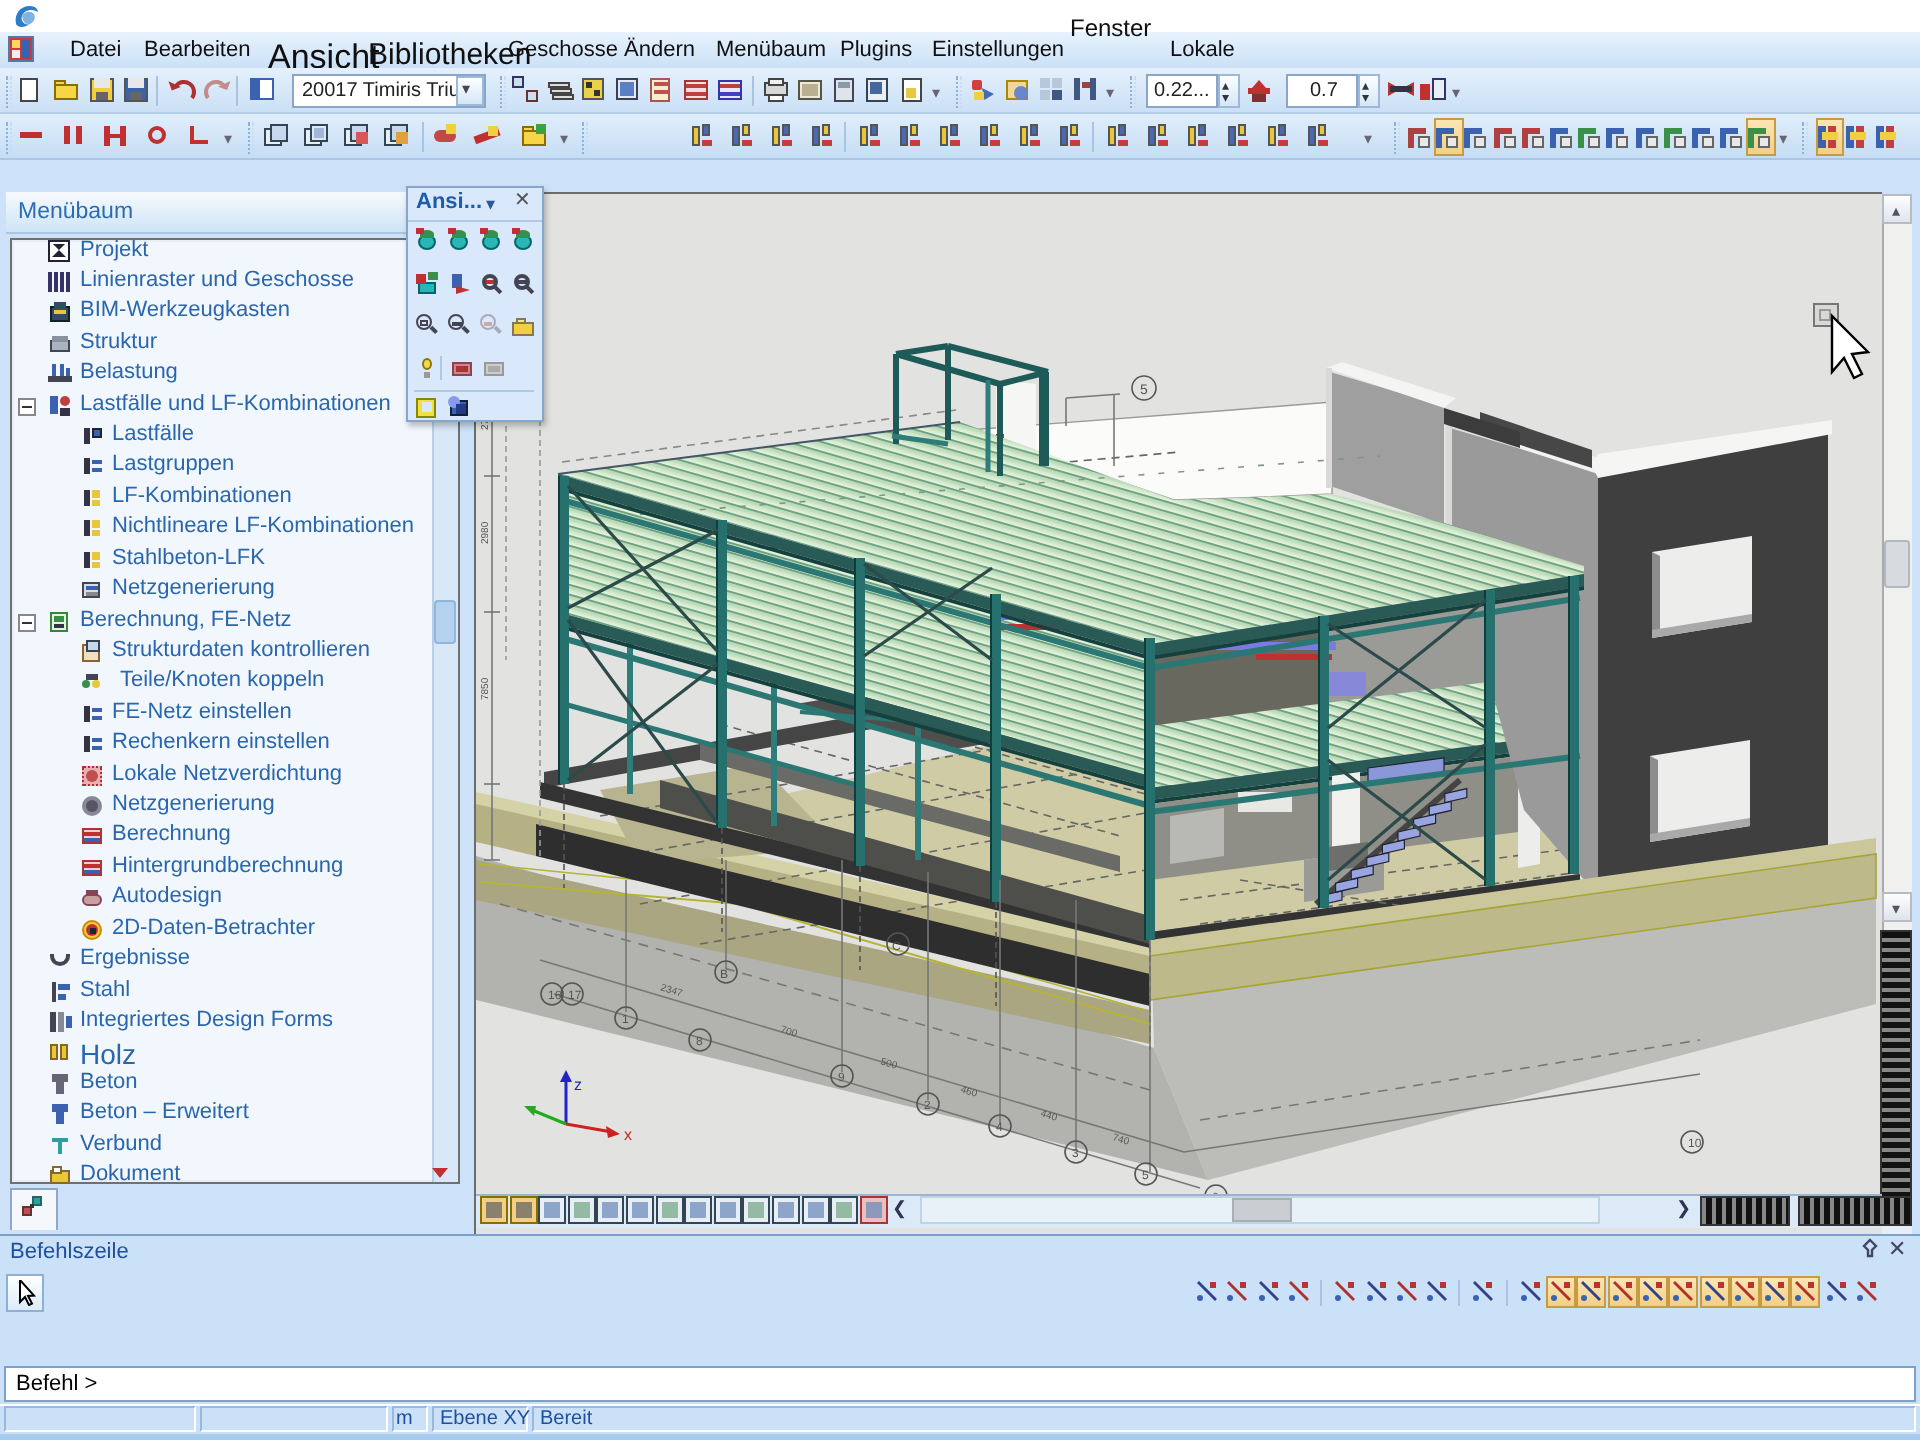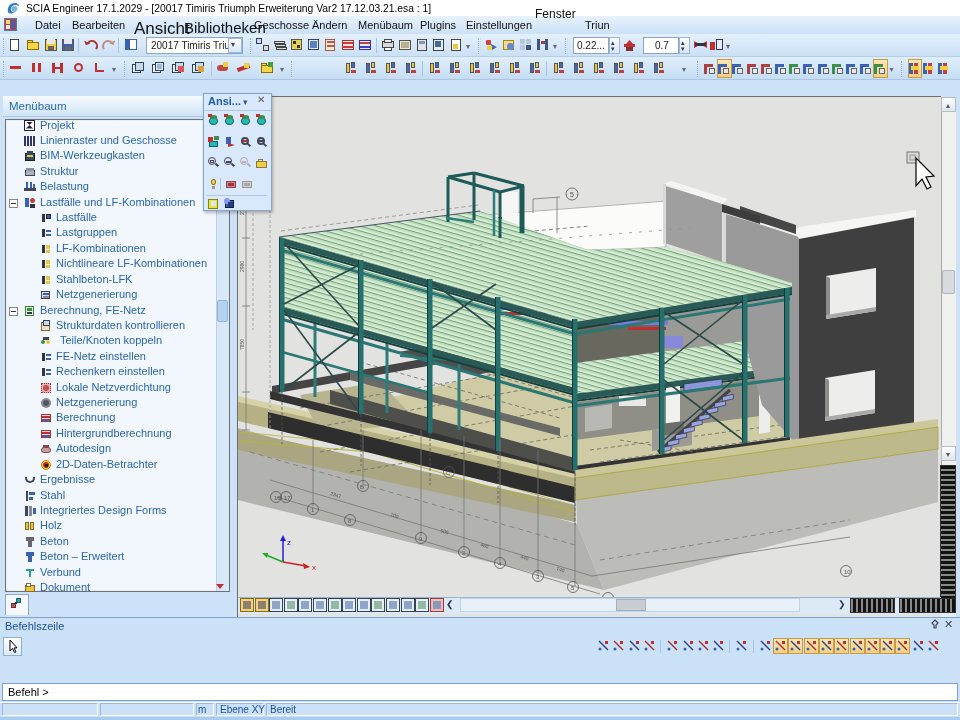--- a/index.html
+++ b/index.html
@@ -4,37 +4,36 @@
 html,body{width:960px;height:720px;overflow:hidden;font-family:"Liberation Sans",sans-serif}
 #root{position:relative;width:960px;height:720px;background:#cde2f8;overflow:hidden}
 #root div{position:absolute}
 </style></head><body>
 <div id="root">
 <div class="" style="left:0px;top:0px;width:960px;height:16px;background:#ffffff"></div>
 <svg style="position:absolute;left:6px;top:1px" width="14" height="14" viewBox="0 0 14 14">
 <path d="M2 11 C1 6 4 2 9 2 C12 2 13 4 13 5 C10 3 6 4 5 7 C4 10 7 12 9 11 C6 13 3 13 2 11Z" fill="#2d7dc8"></path>
 <path d="M5 7 C6 5 9 4 11 6 C12 8 11 10 9 11 C7 11.5 5.5 10 5.5 8.5Z" fill="#7fb3e0"></path>
     </svg>
-<div style="position:absolute;left:26px;top:3px;font-size:10.3px;color:#000;font-weight:normal;white-space:nowrap;">SCIA Engineer 17.1.2029 - [20017 Timiris Triumph Erweiterung Var2 17.12.03.21.esa : 1]</div>
 <div class="" style="left:0px;top:16px;width:960px;height:18px;background:linear-gradient(#e8f2fd,#cbe1f7)"></div>
 <div class="" style="left:4px;top:18px;width:13px;height:13px;background:#c43c3c;border:1px solid #5577aa"></div>
 <div class="" style="left:6px;top:20px;width:4px;height:4px;background:#ffd75e"></div>
 <div class="" style="left:11px;top:20px;width:4px;height:9px;background:#3a62b0"></div>
 <div class="" style="left:6px;top:25px;width:4px;height:4px;background:#eeeeee"></div>
 <div style="position:absolute;left:35px;top:19px;font-size:11px;color:#101010;font-weight:normal;white-space:nowrap;">Datei</div>
 <div style="position:absolute;left:72px;top:19px;font-size:11px;color:#101010;font-weight:normal;white-space:nowrap;">Bearbeiten</div>
 <div style="position:absolute;left:134px;top:19px;font-size:17px;color:#101010;font-weight:normal;white-space:nowrap;">Ansicht</div>
 <div style="position:absolute;left:184px;top:19px;font-size:15px;color:#101010;font-weight:normal;white-space:nowrap;">Bibliotheken</div>
 <div style="position:absolute;left:254px;top:19px;font-size:11px;color:#101010;font-weight:normal;white-space:nowrap;">Geschosse</div>
 <div style="position:absolute;left:312px;top:19px;font-size:11px;color:#101010;font-weight:normal;white-space:nowrap;">Ändern</div>
 <div style="position:absolute;left:358px;top:19px;font-size:11px;color:#101010;font-weight:normal;white-space:nowrap;">Menübaum</div>
 <div style="position:absolute;left:420px;top:19px;font-size:11px;color:#101010;font-weight:normal;white-space:nowrap;">Plugins</div>
 <div style="position:absolute;left:466px;top:19px;font-size:11px;color:#101010;font-weight:normal;white-space:nowrap;">Einstellungen</div>
 <div style="position:absolute;left:535px;top:7px;font-size:12px;color:#101010;font-weight:normal;white-space:nowrap;">Fenster</div>
-<div style="position:absolute;left:585px;top:19px;font-size:11px;color:#101010;font-weight:normal;white-space:nowrap;">Triun</div>
+<div style="position:absolute;left:585px;top:19px;font-size:11px;color:#101010;font-weight:normal;white-space:nowrap;">Lokale</div>
 <div class="" style="left:0px;top:34px;width:960px;height:23px;background:linear-gradient(#e4f0fc,#cbe0f6);border-bottom:1px solid #b6cfe9"></div>
 <div class="" style="left:3px;top:38px;width:3px;height:16px;border-left:1px dotted #8fb0d8;border-right:1px dotted #c8ddf2"></div>
 <div style="position:absolute;left:8px;top:38px;width:14px;height:14px">
       <div style="position:absolute;left:2px;top:1px;width:9px;height:12px;background:#fff;border:1px solid #444"></div>
     </div>
 <div style="position:absolute;left:26px;top:38px;width:14px;height:14px">
       <div style="position:absolute;left:1px;top:4px;width:12px;height:8px;background:#f7d646;border:1px solid #8a6d00"></div>
       <div style="position:absolute;left:1px;top:2px;width:6px;height:3px;background:#f7d646;border:1px solid #8a6d00"></div>
     </div>
 <div style="position:absolute;left:44px;top:38px;width:14px;height:14px">
@@ -571,21 +570,21 @@
 <div style="position:absolute;left:24px;top:505.0px;width:12px;height:12px">
       <div style="position:absolute;left:1px;top:1px;width:3px;height:10px;background:#445;"></div>
       <div style="position:absolute;left:5px;top:1px;width:3px;height:10px;background:#889;"></div>
       <div style="position:absolute;left:9px;top:3px;width:3px;height:6px;background:#3a62b0;"></div>
     </div>
 <div style="position:absolute;left:40px;top:504.0px;font-size:11px;color:#2a66ad;font-weight:normal;white-space:nowrap;">Integriertes Design Forms</div>
 <div style="position:absolute;left:24px;top:520.4200000000001px;width:12px;height:12px">
       <div style="position:absolute;left:1px;top:2px;width:4px;height:8px;background:#e8c838;border:1px solid #862"></div>
       <div style="position:absolute;left:6px;top:2px;width:4px;height:8px;background:#e8c838;border:1px solid #862"></div>
     </div>
-<div style="position:absolute;left:40px;top:519.4200000000001px;font-size:11px;color:#2a66ad;font-weight:normal;white-space:nowrap;">Holz</div>
+<div style="position:absolute;left:40px;top:519.4200000000001px;font-size:14px;color:#2a66ad;font-weight:normal;white-space:nowrap;">Holz</div>
 <div style="position:absolute;left:24px;top:535.8399999999999px;width:12px;height:12px">
       <div style="position:absolute;left:2px;top:1px;width:8px;height:4px;background:#667;"></div>
       <div style="position:absolute;left:4px;top:5px;width:4px;height:6px;background:#667;"></div>
     </div>
 <div style="position:absolute;left:40px;top:534.8399999999999px;font-size:11px;color:#2a66ad;font-weight:normal;white-space:nowrap;">Beton</div>
 <div style="position:absolute;left:24px;top:551.26px;width:12px;height:12px">
       <div style="position:absolute;left:2px;top:1px;width:8px;height:4px;background:#3a62b0;"></div>
       <div style="position:absolute;left:4px;top:5px;width:4px;height:6px;background:#3a62b0;"></div>
     </div>
 <div style="position:absolute;left:40px;top:550.26px;font-size:11px;color:#2a66ad;font-weight:normal;white-space:nowrap;">Beton – Erweitert</div>

